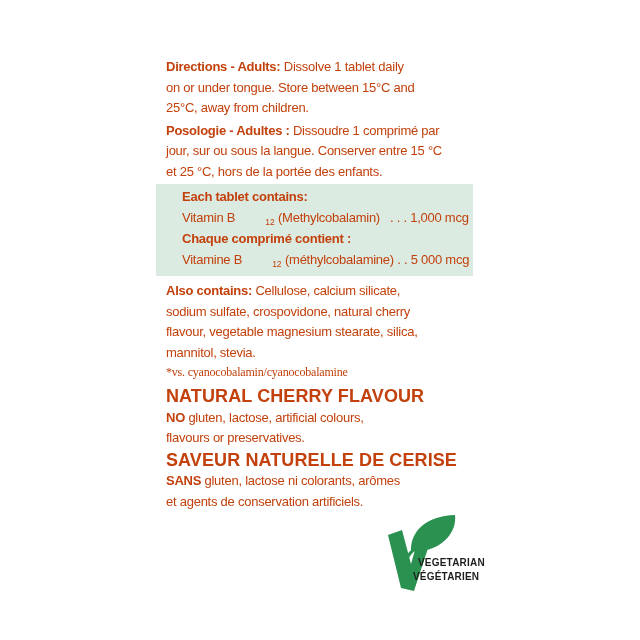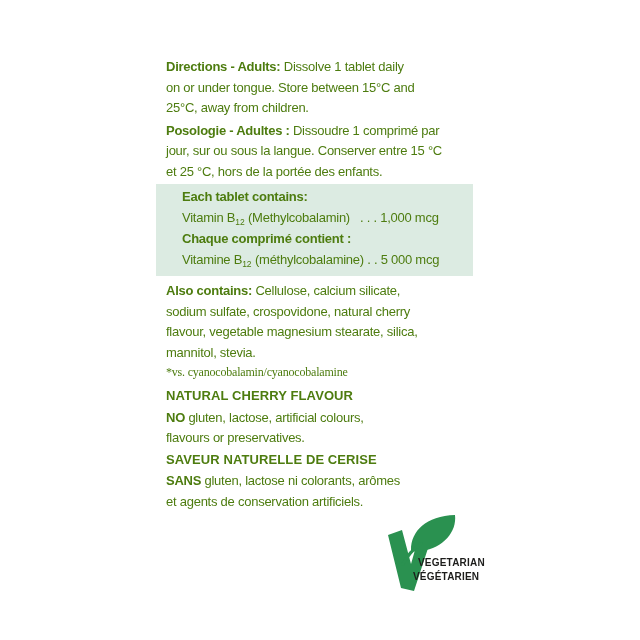--- a/index.html
+++ b/index.html
@@ -2,21 +2,21 @@
 <html><head>
 <meta charset="utf-8">
 <style>
   html,body{margin:0;padding:0;background:#ffffff;}
   .page{
     position:relative;
     width:640px;height:640px;
     background:#ffffff;
     overflow:hidden;
     font-family:"Liberation Sans","DejaVu Sans",sans-serif;
-    color:#4d7c0f;
+    color:#c2410c;
   }
   .label-content{
     position:absolute;
     left:166px;top:57px;width:305px;
     font-size:13px;
     line-height:20.5px;
     letter-spacing:-0.25px;
   }
   p{margin:0 0 2px 0;}
   strong,.bold{font-weight:700;}
@@ -28,31 +28,32 @@
     box-sizing:border-box;
     background:var(--hl,#dcebe2);
   }
   .ing-row{white-space:pre;}
   sub{
     font-size:8.5px;
     letter-spacing:0;
     vertical-align:baseline;
     position:relative;
     top:3px;
+    margin-left:30px;
   }
   .footnote{
     font-size:12px;
     line-height:15px;
     margin:1px 0 6px 0;
     letter-spacing:-0.2px;
     font-family:Liberation Serif, serif;
   }
   .caps-heading{
     font-weight:700;
-    font-size:13px;
+    font-size:18px;
     letter-spacing:0.1px;
     margin:0 0 1px 0;
   }
   .flavour-block{margin:0 0 1px 0;}
   .veg-logo{
     position:absolute;
     left:381px;top:502px;
     width:112px;height:112px;
   }
   .veg-logo svg{display:block;width:112px;height:112px;}

